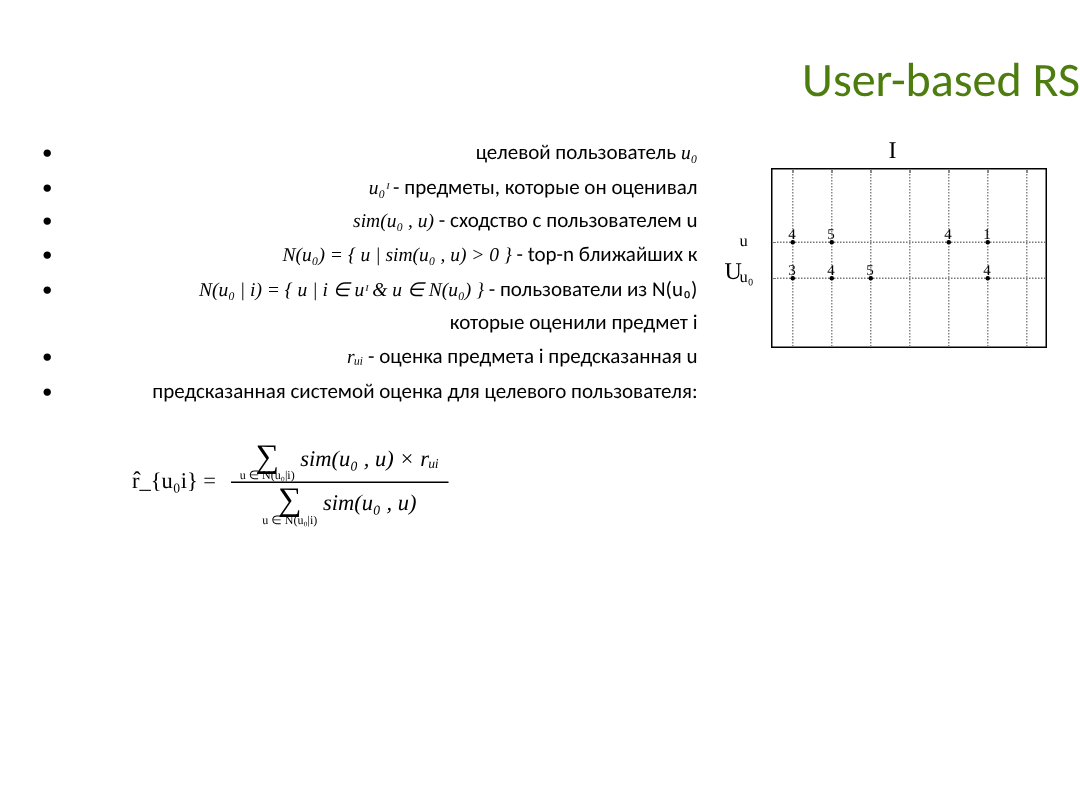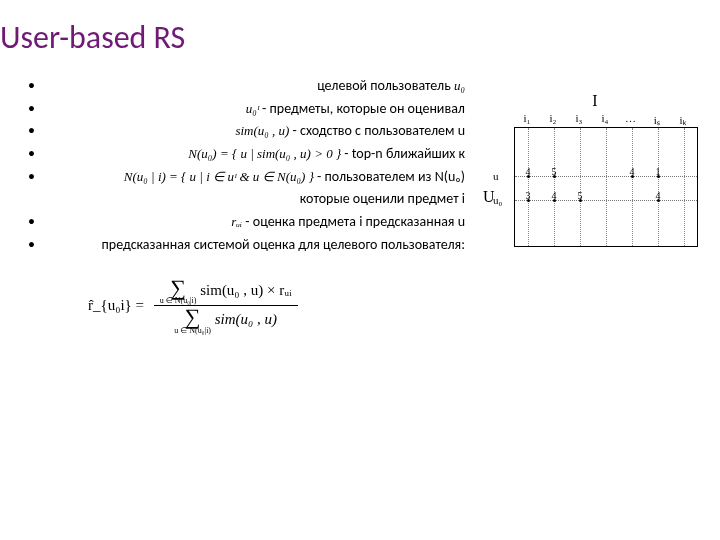--- a/index.html
+++ b/index.html
@@ -7,23 +7,23 @@
     width: 720px;
     height: 540px;
     background: #ffffff;
     font-family: Calibri, Arial, sans-serif;
     color: #000;
     position: relative;
     overflow: hidden;
   }
   .title {
     font-size: 32px;
-    color: #701a75;
-    text-align: left;
-    padding-top: 18px;
+    color: #4d7c0f;
+    text-align: right;
+    padding-top: 34px;
     font-weight: 400;
   }
   .content {
     padding: 18px 0 0 28px;
     font-size: 14px;
     line-height: 1.55;
     width: 465px;
   }
   .bullet { display: flex; align-items: baseline; margin-bottom: 1px; }
   .bdot { width: 20px; flex-shrink: 0; }
@@ -89,60 +89,51 @@
   <div class="bullet">
     <span class="bdot">•</span>
     <span class="btxt"><span class="math">sim(u₀ , u)</span><span> - сходство с пользователем u</span></span>
   </div>
   <div class="bullet">
     <span class="bdot">•</span>
     <span class="btxt"><span class="math">N(u₀) = { u | sim(u₀ , u) &gt; 0 }</span><span> - top-n ближайших к</span></span>
   </div>
   <div class="bullet">
     <span class="bdot">•</span>
-    <span class="btxt"><span class="math">N(u₀ | i) = { u | i ∈ uᶦ &amp; u ∈ N(u₀) }</span><span> - пользователем из N(u₀)</span></span>
+    <span class="btxt"><span class="math">N(u₀ | i) = { u | i ∈ uᶦ &amp; u ∈ N(u₀) }</span><span> - пользователи из N(u₀)</span></span>
   </div>
   <div class="bullet" style="margin-left:32px">
     <span class="btxt">которые оценили предмет i</span>
   </div>
   <div class="bullet">
     <span class="bdot">•</span>
     <span class="btxt"><span class="math">rᵤᵢ</span><span> - оценка предмета i предсказанная u</span></span>
   </div>
   <div class="bullet">
     <span class="bdot">•</span>
     <span class="btxt"><span>предсказанная системой оценка для целевого пользователя:</span></span>
   </div>
 
   <div class="formula-block">
     <span class="rhat">r̂_{u₀i} =</span>
     <span class="frac">
       <span class="num">
         <span class="sum">∑<span class="ss">u ∈ N(u₀|i)</span></span>
-        <span style="">sim(u₀ , u) × rᵤᵢ</span>
+        <span style="font-style:italic">sim(u₀ , u) × rᵤᵢ</span>
       </span>
       <span class="den">
         <span class="sum">∑<span class="ss">u ∈ N(u₀|i)</span></span>
         <span style="font-style:italic">sim(u₀ , u)</span>
       </span>
     </span>
   </div>
 </div>
 
 <div class="matrix">
   <div class="Itop">I</div>
-  <div class="cols" id="mcols">
-      <span>i₁</span>
-      <span>i₂</span>
-      <span>i₃</span>
-      <span>i₄</span>
-      <span class="dots">…</span>
-      <span>iₛ</span>
-      <span>iₖ</span>
-    </div>
   <div class="grid" id="mgrid">
     <div class="Ulab">U</div>
   <div class="vline" style="left: 13px;"></div>
       <div class="vline" style="left: 39px;"></div>
       <div class="vline" style="left: 65px;"></div>
       <div class="vline" style="left: 91px;"></div>
       <div class="vline" style="left: 117px;"></div>
       <div class="vline" style="left: 143px;"></div>
       <div class="vline" style="left: 169px;"></div>
       <div class="row" style="top: 48px;"></div>

